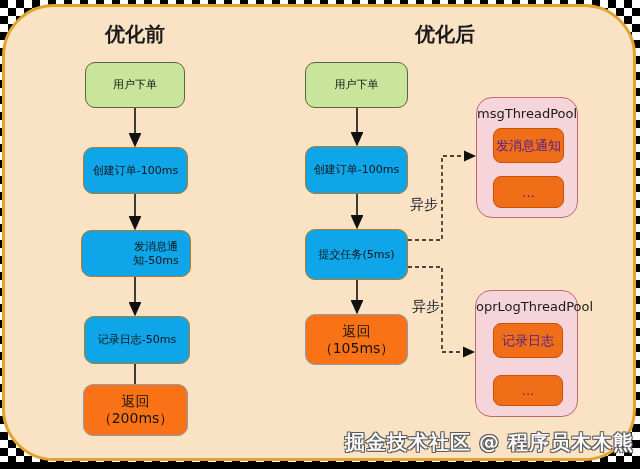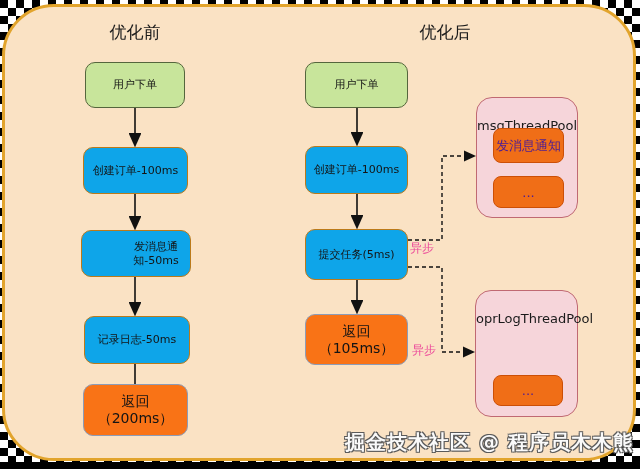--- a/index.html
+++ b/index.html
@@ -23,22 +23,22 @@
   .bottom-strip {
     position: absolute;
     left: 0; top: 462px;
     width: 640px; height: 7px;
     background: #000;
   }
   .col-title {
     position: absolute;
     width: 110px;
     text-align: center;
-    font-size: 17px;
-    font-weight: normal;
+    font-size: 20px;
+    font-weight: bold;
     color: #1a1a1a;
   }
   .node {
     position: absolute;
     display: flex;
     align-items: center;
     justify-content: center;
     text-align: center;
     font-size: 11px;
     color: #141414;
@@ -49,42 +49,41 @@
   .node.step   { background: #0ea5e9; border: 1px solid #bb7a1a; }
   .node.return { background: #f97316; border: 1px solid #8c9cb8; font-size: 14px; }
   .pool {
     position: absolute;
     background: #f6d5da;
     border: 1px solid #c06972;
     border-radius: 16px;
   }
   .pool-title {
     position: absolute;
-    left: 0; top: 20px;
+    left: 0; top: 8px;
     width: 100%;
     text-align: center;
     font-size: 13px;
     color: #1a1a1a;
   }
   .pool-task {
     position: absolute;
     display: flex;
     align-items: center;
     justify-content: center;
     background: #f06e17;
     border: 1px solid #cc4f06;
     border-radius: 8px;
     font-size: 13px;
     color: #4c1d95;
   }
   .async-label {
     position: absolute;
-    font-size: 12px;
-    color: #ec4899;
-    margin-top: 44px;
+    font-size: 14px;
+    color: #0f172a;
   }
   svg.wires {
     position: absolute;
     left: 0; top: 0;
     width: 640px; height: 469px;
     pointer-events: none;
   }
   .watermark {
     position: absolute;
     right: 6px; top: 429px;
@@ -144,18 +143,19 @@
 <div class="async-label" style="left:412px; top:298px;">异步</div>
 
 <div class="pool" style="left:476px; top:97px; width:102px; height:121px;">
   <div class="pool-title">msgThreadPool</div>
   <div class="pool-task" style="left:16px; top:30px; width:71px; height:35px;">发消息通知</div>
   <div class="pool-task" style="left:16px; top:78px; width:71px; height:32px;">...</div>
 </div>
 
 <div class="pool" style="left:475px; top:290px; width:103px; height:127px;">
   <div class="pool-title">oprLogThreadPool</div>
+  <div class="pool-task" style="left:17px; top:32px; width:70px; height:35px;">记录日志</div>
   <div class="pool-task" style="left:17px; top:84px; width:70px; height:31px;">...</div>
 </div>
 
 <div class="watermark">掘金技术社区 @ 程序员木木熊</div>
 
 <div class="bottom-strip"></div>
 
 </body></html>

